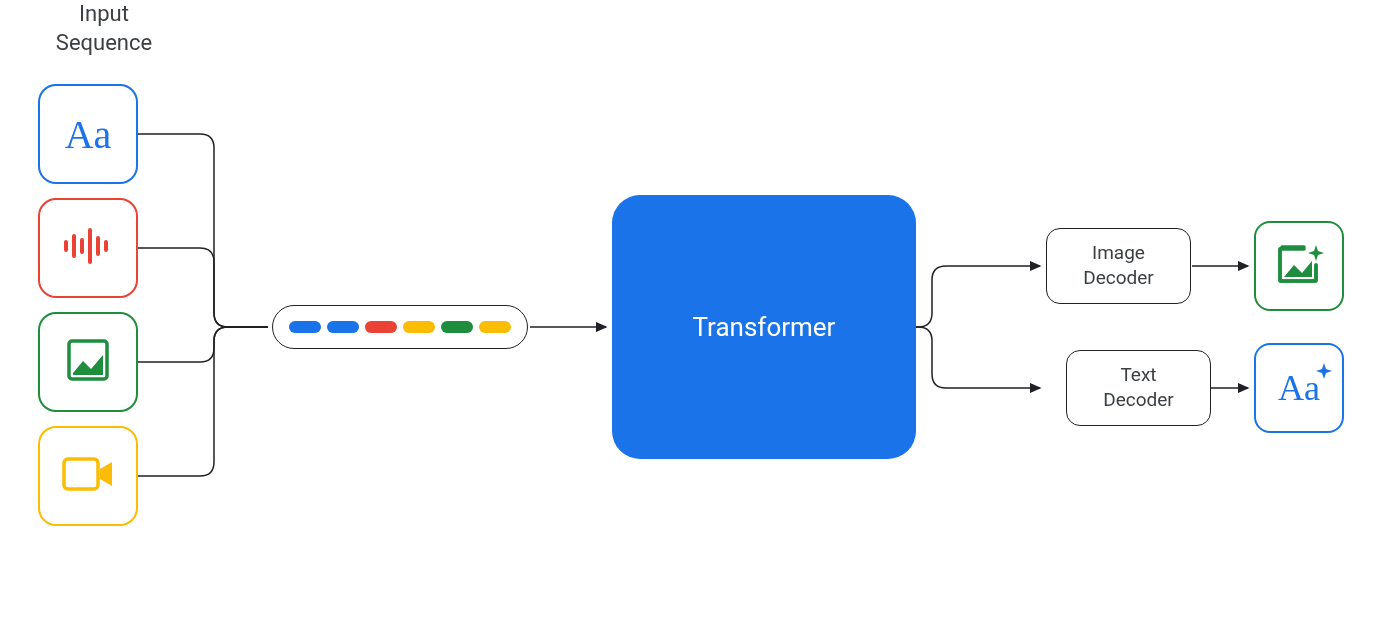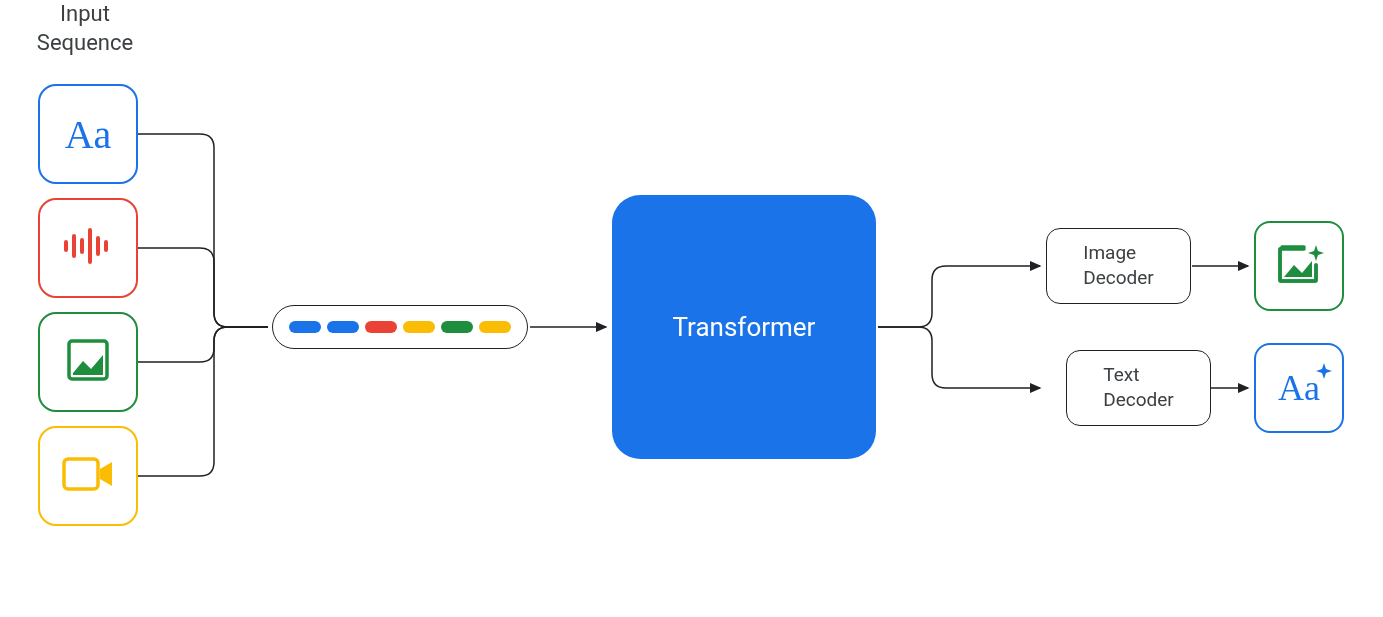--- a/index.html
+++ b/index.html
@@ -10,21 +10,21 @@
       height: 617px;
       position: relative;
     }
     .container {
       position: relative;
       width: 100%;
       height: 100%;
     }
     .header-label {
       position: absolute;
-      left: 25px;
+      left: 44px;
       top: 0px;
       font-size: 22px;
       color: #3c4043;
       text-align: center;
       width: 120px;
       line-height: 1.3;
     }
     .input-box {
       position: absolute;
       width: 100px;
@@ -66,21 +66,21 @@
     }
     .token-blue { background: #1a73e8; }
     .token-red { background: #ea4335; }
     .token-yellow { background: #fbbc04; }
     .token-green { background: #1e8e3e; }
     
     .transformer-box {
       position: absolute;
       left: 612px;
       top: 195px;
-      width: 264px;
+      width: 304px;
       height: 264px;
       background: #1a73e8;
       border-radius: 28px;
       display: flex;
       align-items: center;
       justify-content: center;
       color: #ffffff;
       font-size: 26px;
       font-weight: 400;
     }
@@ -88,21 +88,21 @@
     .decoder-box {
       position: absolute;
       width: 145px;
       height: 76px;
       border: 1.5px solid #202124;
       border-radius: 14px;
       background: #ffffff;
       display: flex;
       align-items: center;
       justify-content: center;
-      text-align: left;
+      text-align: center;
       font-size: 19px;
       color: #3c4043;
       line-height: 1.3;
       left: 1046px;
     }
     .image-decoder { top: 228px; }
     .text-decoder { top: 350px; margin-left: 20px; }
     
     .output-box {
       position: absolute;

